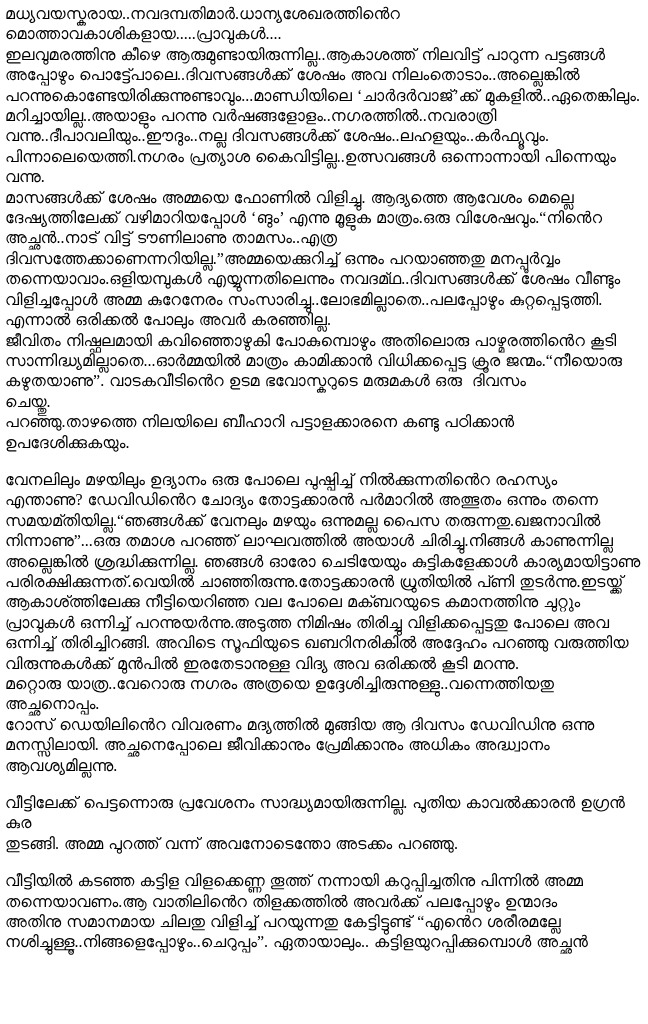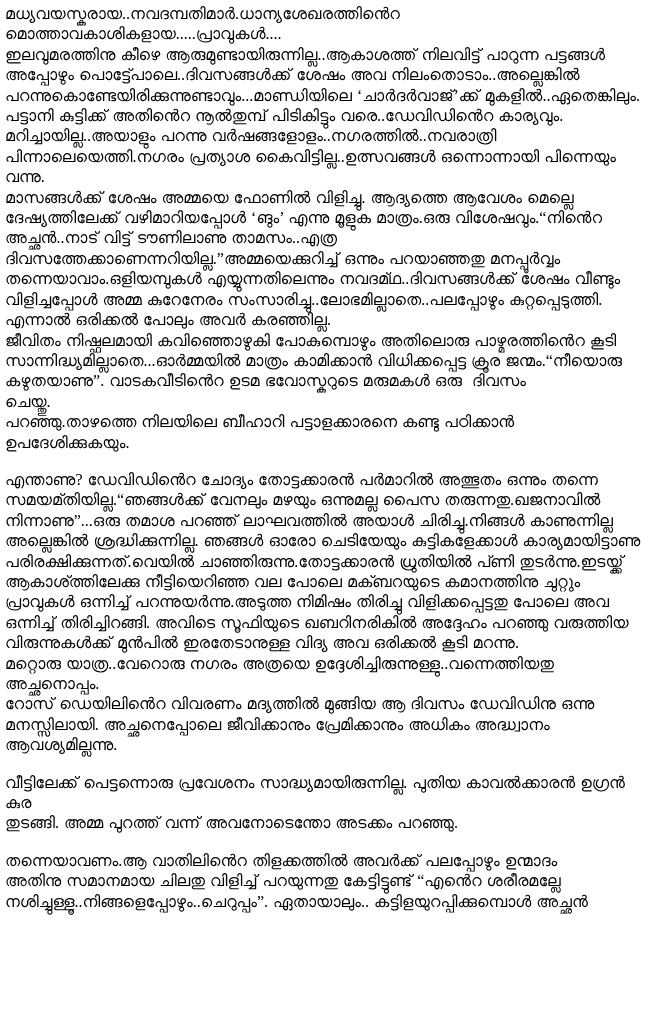--- a/index.html
+++ b/index.html
@@ -39,54 +39,56 @@
 </head>
 <body>
 
 <div class="page">
   <div style="color: rgb(0, 0, 0);">
       <div class="para">
         <div class="line">മധ്യവയസ്കരായ..നവദമ്പതിമാർ.ധാന്യശേഖരത്തിൻെറ  മൊത്താവകാശികളായ.....പ്രാവുകൾ....</div>
         <div class="line">ഇലവുമരത്തിനു കീഴെ ആരുമുണ്ടായിരുന്നില്ല..ആകാശത്ത് നിലവിട്ട് പാറുന്ന പട്ടങ്ങൾ</div>
         <div class="line">അപ്പോഴും പൊട്ട്പോലെ..ദിവസങ്ങൾക്ക് ശേഷം അവ നിലംതൊടാം..അല്ലെങ്കിൽ</div>
         <div class="line">പറന്നുകൊണ്ടേയിരിക്കുന്നുണ്ടാവും...മാണ്ഡിയിലെ ‘ചാർദർവാജ്’ക്ക് മുകളിൽ..ഏതെങ്കിലും.</div>
-        <div class="line">പട്ടാനി കുട്ടിക്ക് അതിൻെറ നൂൽതുമ്പ് പിടികിട്ടും വരെ..ഡേവിഡിൻെറ കാര്യവും.</div>
         <div class="line">മറിച്ചായില്ല..അയാളും പറന്നു വർഷങ്ങളോളം..നഗരത്തിൽ..നവരാത്രി</div>
+        <div class="line">വന്നു..ദീപാവലിയും..ഈദും..നല്ല ദിവസങ്ങൾക്ക് ശേഷം..ലഹളയും..കർഫ്യൂവും.</div>
         <div class="line">പിന്നാലെയെത്തി.നഗരം പ്രത്യാശ കൈവിട്ടില്ല..ഉത്സവങ്ങൾ ഒന്നൊന്നായി പിന്നെയും വന്നു.</div>
         <div class="line">മാസങ്ങൾക്ക് ശേഷം അമ്മയെ ഫോണിൽ വിളിച്ചു. ആദ്യത്തെ ആവേശം മെല്ലെ</div>
         <div class="line">ദേഷ്യത്തിലേക്ക് വഴിമാറിയപ്പോൾ ‘ങും’ എന്നു മൂളുക മാത്രം.ഒരു വിശേഷവും.“നിൻെറ</div>
         <div class="line">അച്ഛൻ..നാട് വിട്ട് ടൗണിലാണു താമസം..എത്ര</div>
         <div class="line">ദിവസത്തേക്കാണെന്നറിയില്ല.”അമ്മയെക്കുറിച്ച് ഒന്നും പറയാഞ്ഞതു മനപ്പൂർവ്വം</div>
         <div class="line">തന്നെയാവാം.ഒളിയമ്പുകൾ എയ്യുന്നതിലെന്നും നവദമ്ഥ..ദിവസങ്ങൾക്ക് ശേഷം വീണ്ടും</div>
         <div class="line">വിളിച്ചപ്പോൾ അമ്മ കുറേനേരം സംസാരിച്ചു..ലോഭമില്ലാതെ..പലപ്പോഴും കുറ്റപ്പെടുത്തി.</div>
         <div class="line">എന്നാൽ ഒരിക്കൽ പോലും അവർ കരഞ്ഞില്ല.</div>
         <div class="line">ജീവിതം നിഷ്ഫലമായി കവിഞ്ഞൊഴുകി പോകുമ്പൊഴും അതിലൊരു പാഴ്മരത്തിൻെറ കൂടി</div>
         <div class="line">സാന്നിദ്ധ്യമില്ലാതെ...ഓർമ്മയിൽ മാത്രം കാമിക്കാൻ വിധിക്കപ്പെട്ട ക്രൂര ജന്മം.“നീയൊരു</div>
         <div class="line">കഴുതയാണു”. വാടകവീടിൻെറ ഉടമ ഭവോസ്കറുടെ മരുമകൾ ഒരു  ദിവസം</div>
         <div class="line">ചെയ്തു.</div>
         <div class="line">പറഞ്ഞു.താഴത്തെ നിലയിലെ ബീഹാറി പട്ടാളക്കാരനെ കണ്ടു പഠിക്കാൻ ഉപദേശിക്കുകയും.</div>
       </div>
       <div class="para gap">
+        <div class="line">വേനലിലും മഴയിലും ഉദ്യാനം ഒരു പോലെ പുഷ്പിച്ച് നിൽക്കുന്നതിൻെറ രഹസ്യം</div>
         <div class="line">എന്താണു? ഡേവിഡിൻെറ ചോദ്യം തോട്ടക്കാരൻ പർമാറിൽ അത്ഭുതം ഒന്നും തന്നെ</div>
         <div class="line">സമയമ്തിയില്ല.“ഞങ്ങൾക്ക് വേനലും മഴയും ഒന്നുമല്ല പൈസ തരുന്നതു.ഖജനാവിൽ</div>
         <div class="line">നിന്നാണു”...ഒരു തമാശ പറഞ്ഞ് ലാഘവത്തിൽ അയാൾ ചിരിച്ചു.നിങ്ങൾ കാണുന്നില്ല</div>
         <div class="line">അല്ലെങ്കിൽ ശ്രദ്ധിക്കുന്നില്ല. ഞങ്ങൾ ഓരോ ചെടിയേയും കുട്ടികളേക്കാൾ കാര്യമായിട്ടാണു</div>
         <div class="line">പരിരക്ഷിക്കുന്നത്.വെയിൽ ചാഞ്ഞിരുന്നു.തോട്ടക്കാരൻ ധ്രുതിയിൽ പ്ണി തുടർന്നു.ഇടയ്ക്ക്</div>
         <div class="line">ആകാശ്ത്തിലേക്കു നീട്ടിയെറിഞ്ഞ വല പോലെ മക്ബറയുടെ കമാനത്തിനു ചുറ്റും</div>
         <div class="line">പ്രാവുകൾ ഒന്നിച്ച് പറന്നുയർന്നു.അടുത്ത നിമിഷം തിരിച്ചു വിളിക്കപ്പെട്ടതു പോലെ അവ</div>
         <div class="line">ഒന്നിച്ച് തിരിച്ചിറങ്ങി. അവിടെ സൂഫിയുടെ ഖബറിനരികിൽ അദ്ദേഹം പറഞ്ഞു വരുത്തിയ</div>
         <div class="line">വിരുന്നുകൾക്ക് മുൻപിൽ ഇരതേടാനുള്ള വിദ്യ അവ ഒരിക്കൽ കൂടി മറന്നു.</div>
         <div class="line">മറ്റൊരു യാത്ര..വേറൊരു നഗരം അത്രയെ ഉദ്ദേശിച്ചിരുന്നുള്ളു..വന്നെത്തിയതു അച്ഛനൊപ്പം.</div>
         <div class="line">റോസ് ഡെയിലിൻെറ വിവരണം മദ്യത്തിൽ മുങ്ങിയ ആ ദിവസം ഡേവിഡിനു ഒന്നു</div>
         <div class="line">മനസ്സിലായി. അച്ഛനെപ്പോലെ ജീവിക്കാനും പ്രേമിക്കാനും അധികം അദ്ധ്വാനം</div>
         <div class="line">ആവശ്യമില്ലന്നു.</div>
       </div>
       <div class="para gap">
         <div class="line">വീട്ടിലേക്ക് പെട്ടന്നൊരു പ്രവേശനം സാദ്ധ്യമായിരുന്നില്ല. പുതിയ കാവൽക്കാരൻ ഉഗ്രൻ കുര</div>
         <div class="line">തുടങ്ങി. അമ്മ പുറത്ത് വന്ന് അവനോടെന്തോ അടക്കം പറഞ്ഞു.</div>
       </div>
       <div class="para gap">
+        <div class="line">വീട്ടിയിൽ കടഞ്ഞ കട്ടിള വിളക്കെണ്ണ തൂത്ത് നന്നായി കറുപ്പിച്ചതിനു പിന്നിൽ അമ്മ</div>
         <div class="line">തന്നെയാവണം.ആ വാതിലിൻെറ തിളക്കത്തിൽ അവർക്ക് പലപ്പോഴും ഉന്മാദം</div>
         <div class="line">അതിനു സമാനമായ ചിലതു വിളിച്ച് പറയുന്നതു കേട്ടിട്ടുണ്ട് “എൻെറ ശരീരമല്ലേ</div>
         <div class="line">നശിച്ചുള്ളൂ..നിങ്ങളെപ്പോഴും..ചെറുപ്പം”. ഏതായാലും.. കട്ടിളയുറപ്പിക്കുമ്പൊൾ അച്ഛൻ</div>
       </div>
     </div>
 </div>
 
 </body></html>

